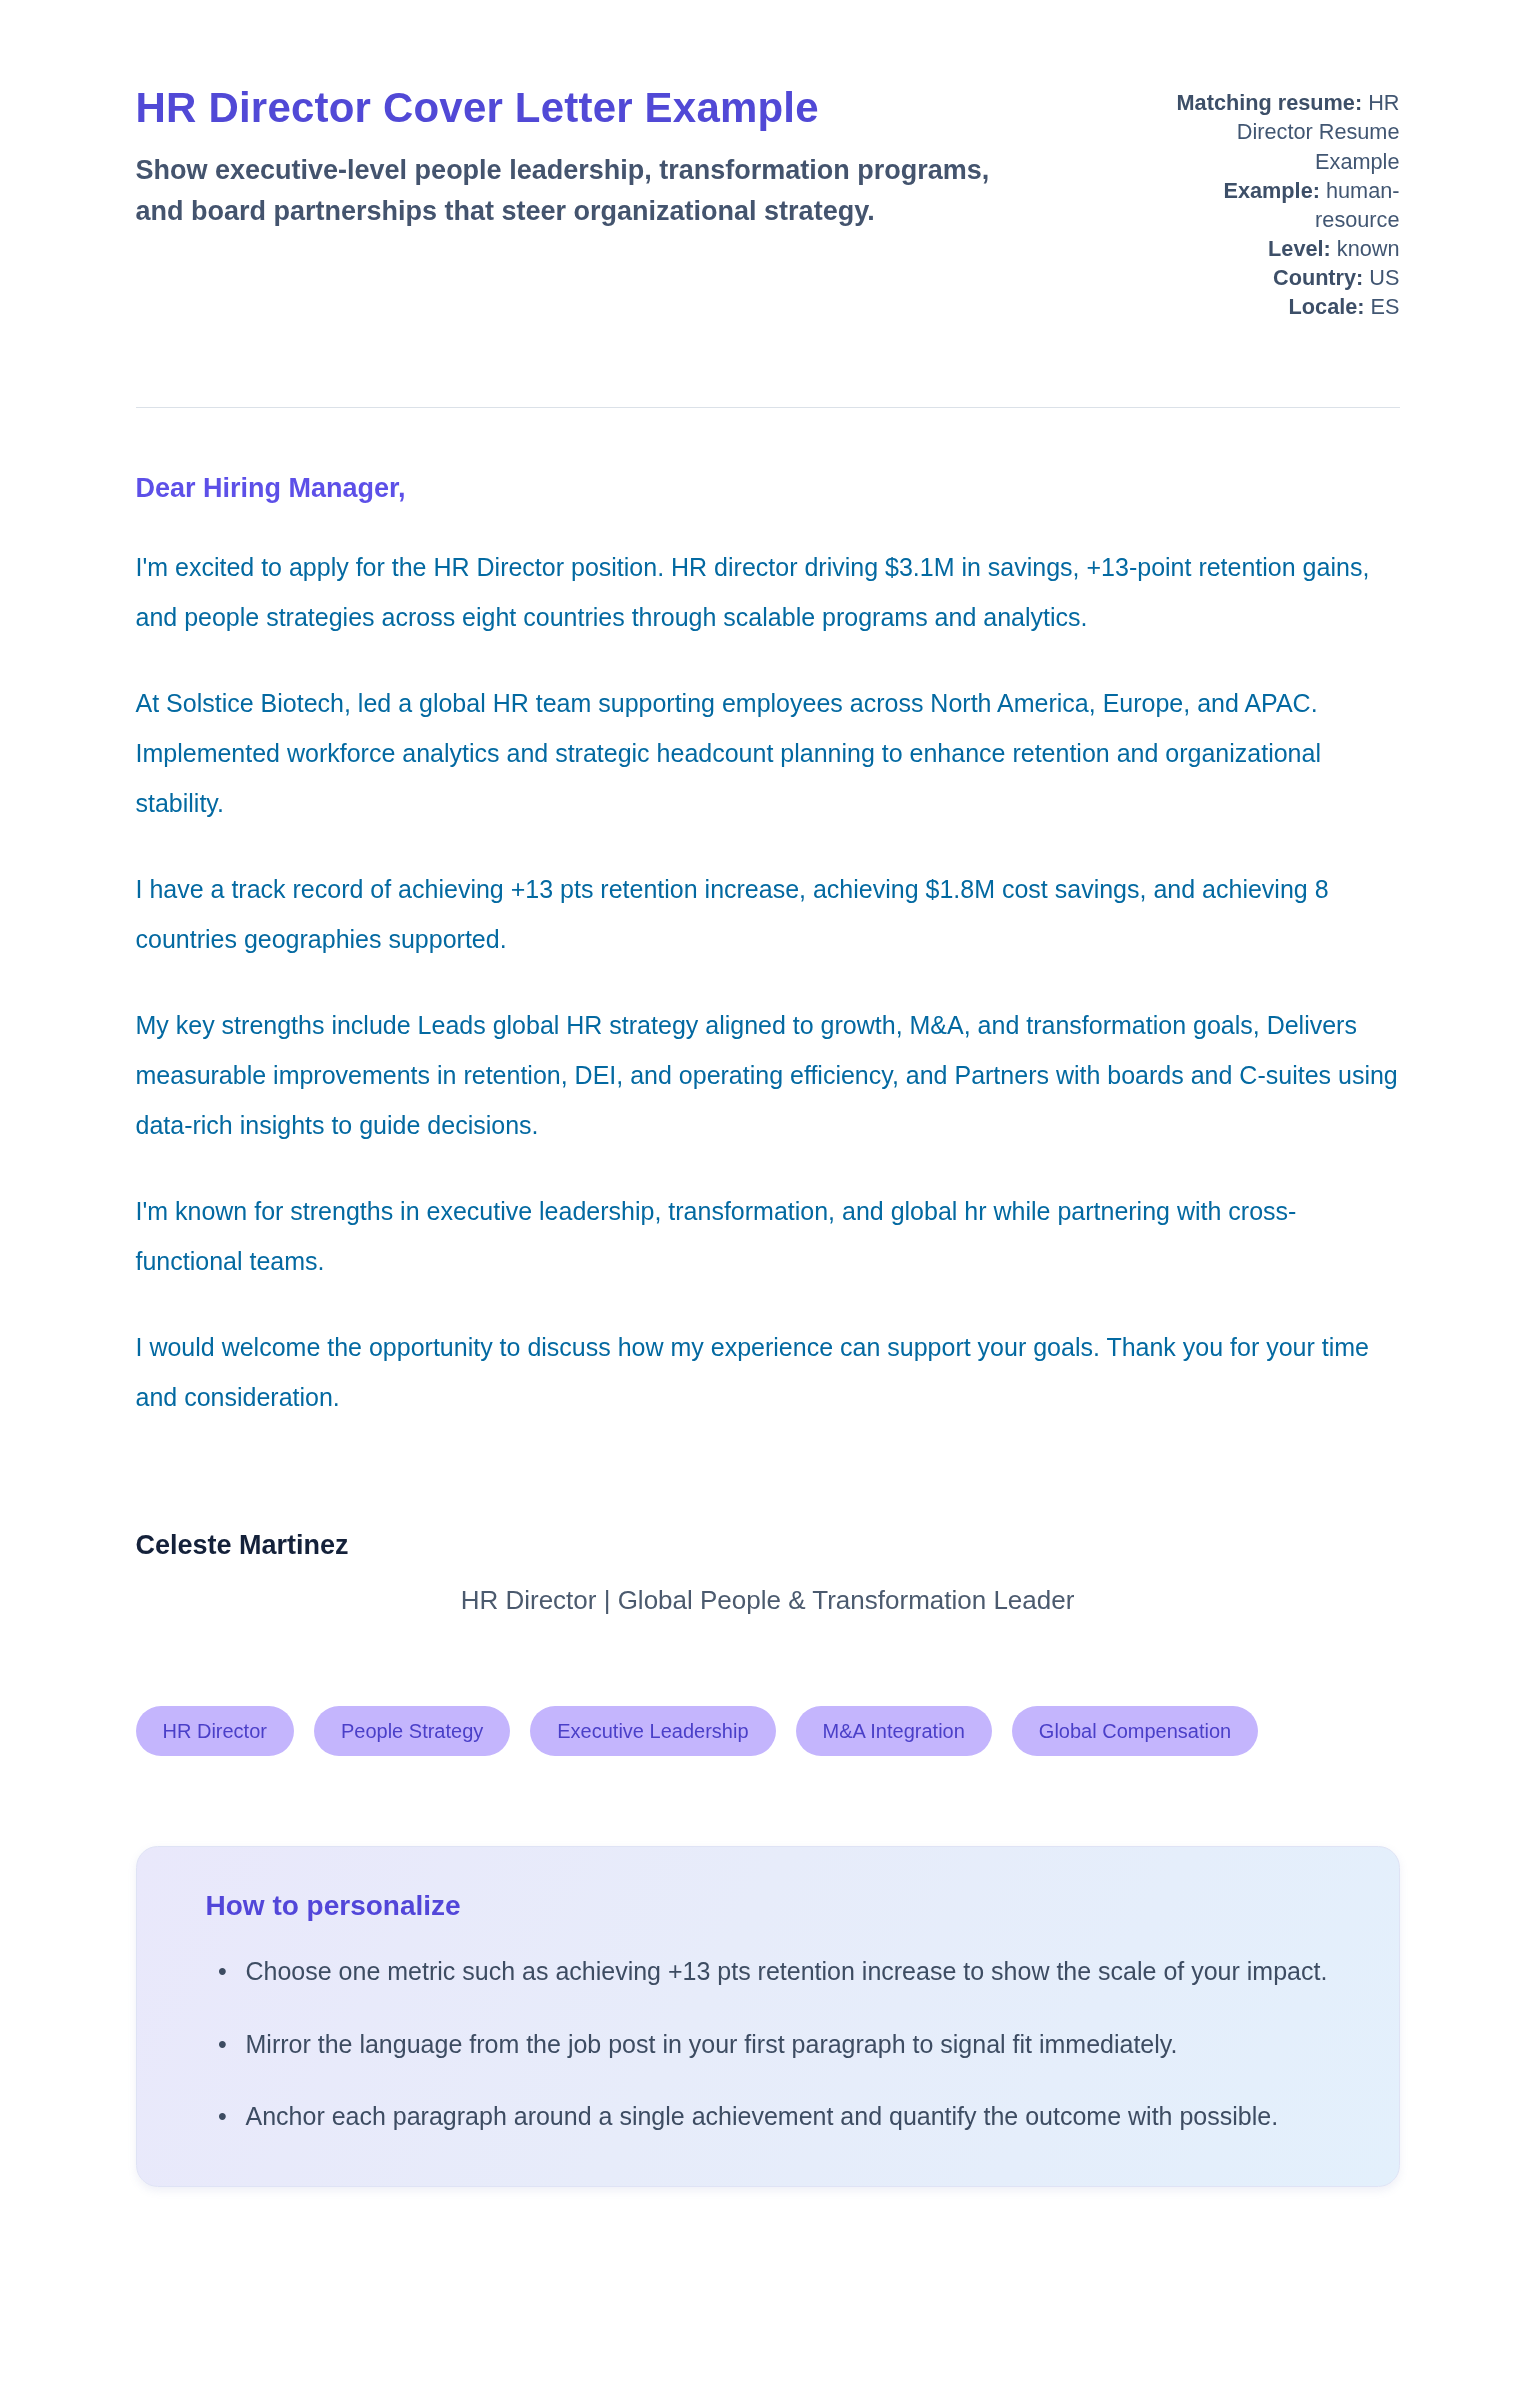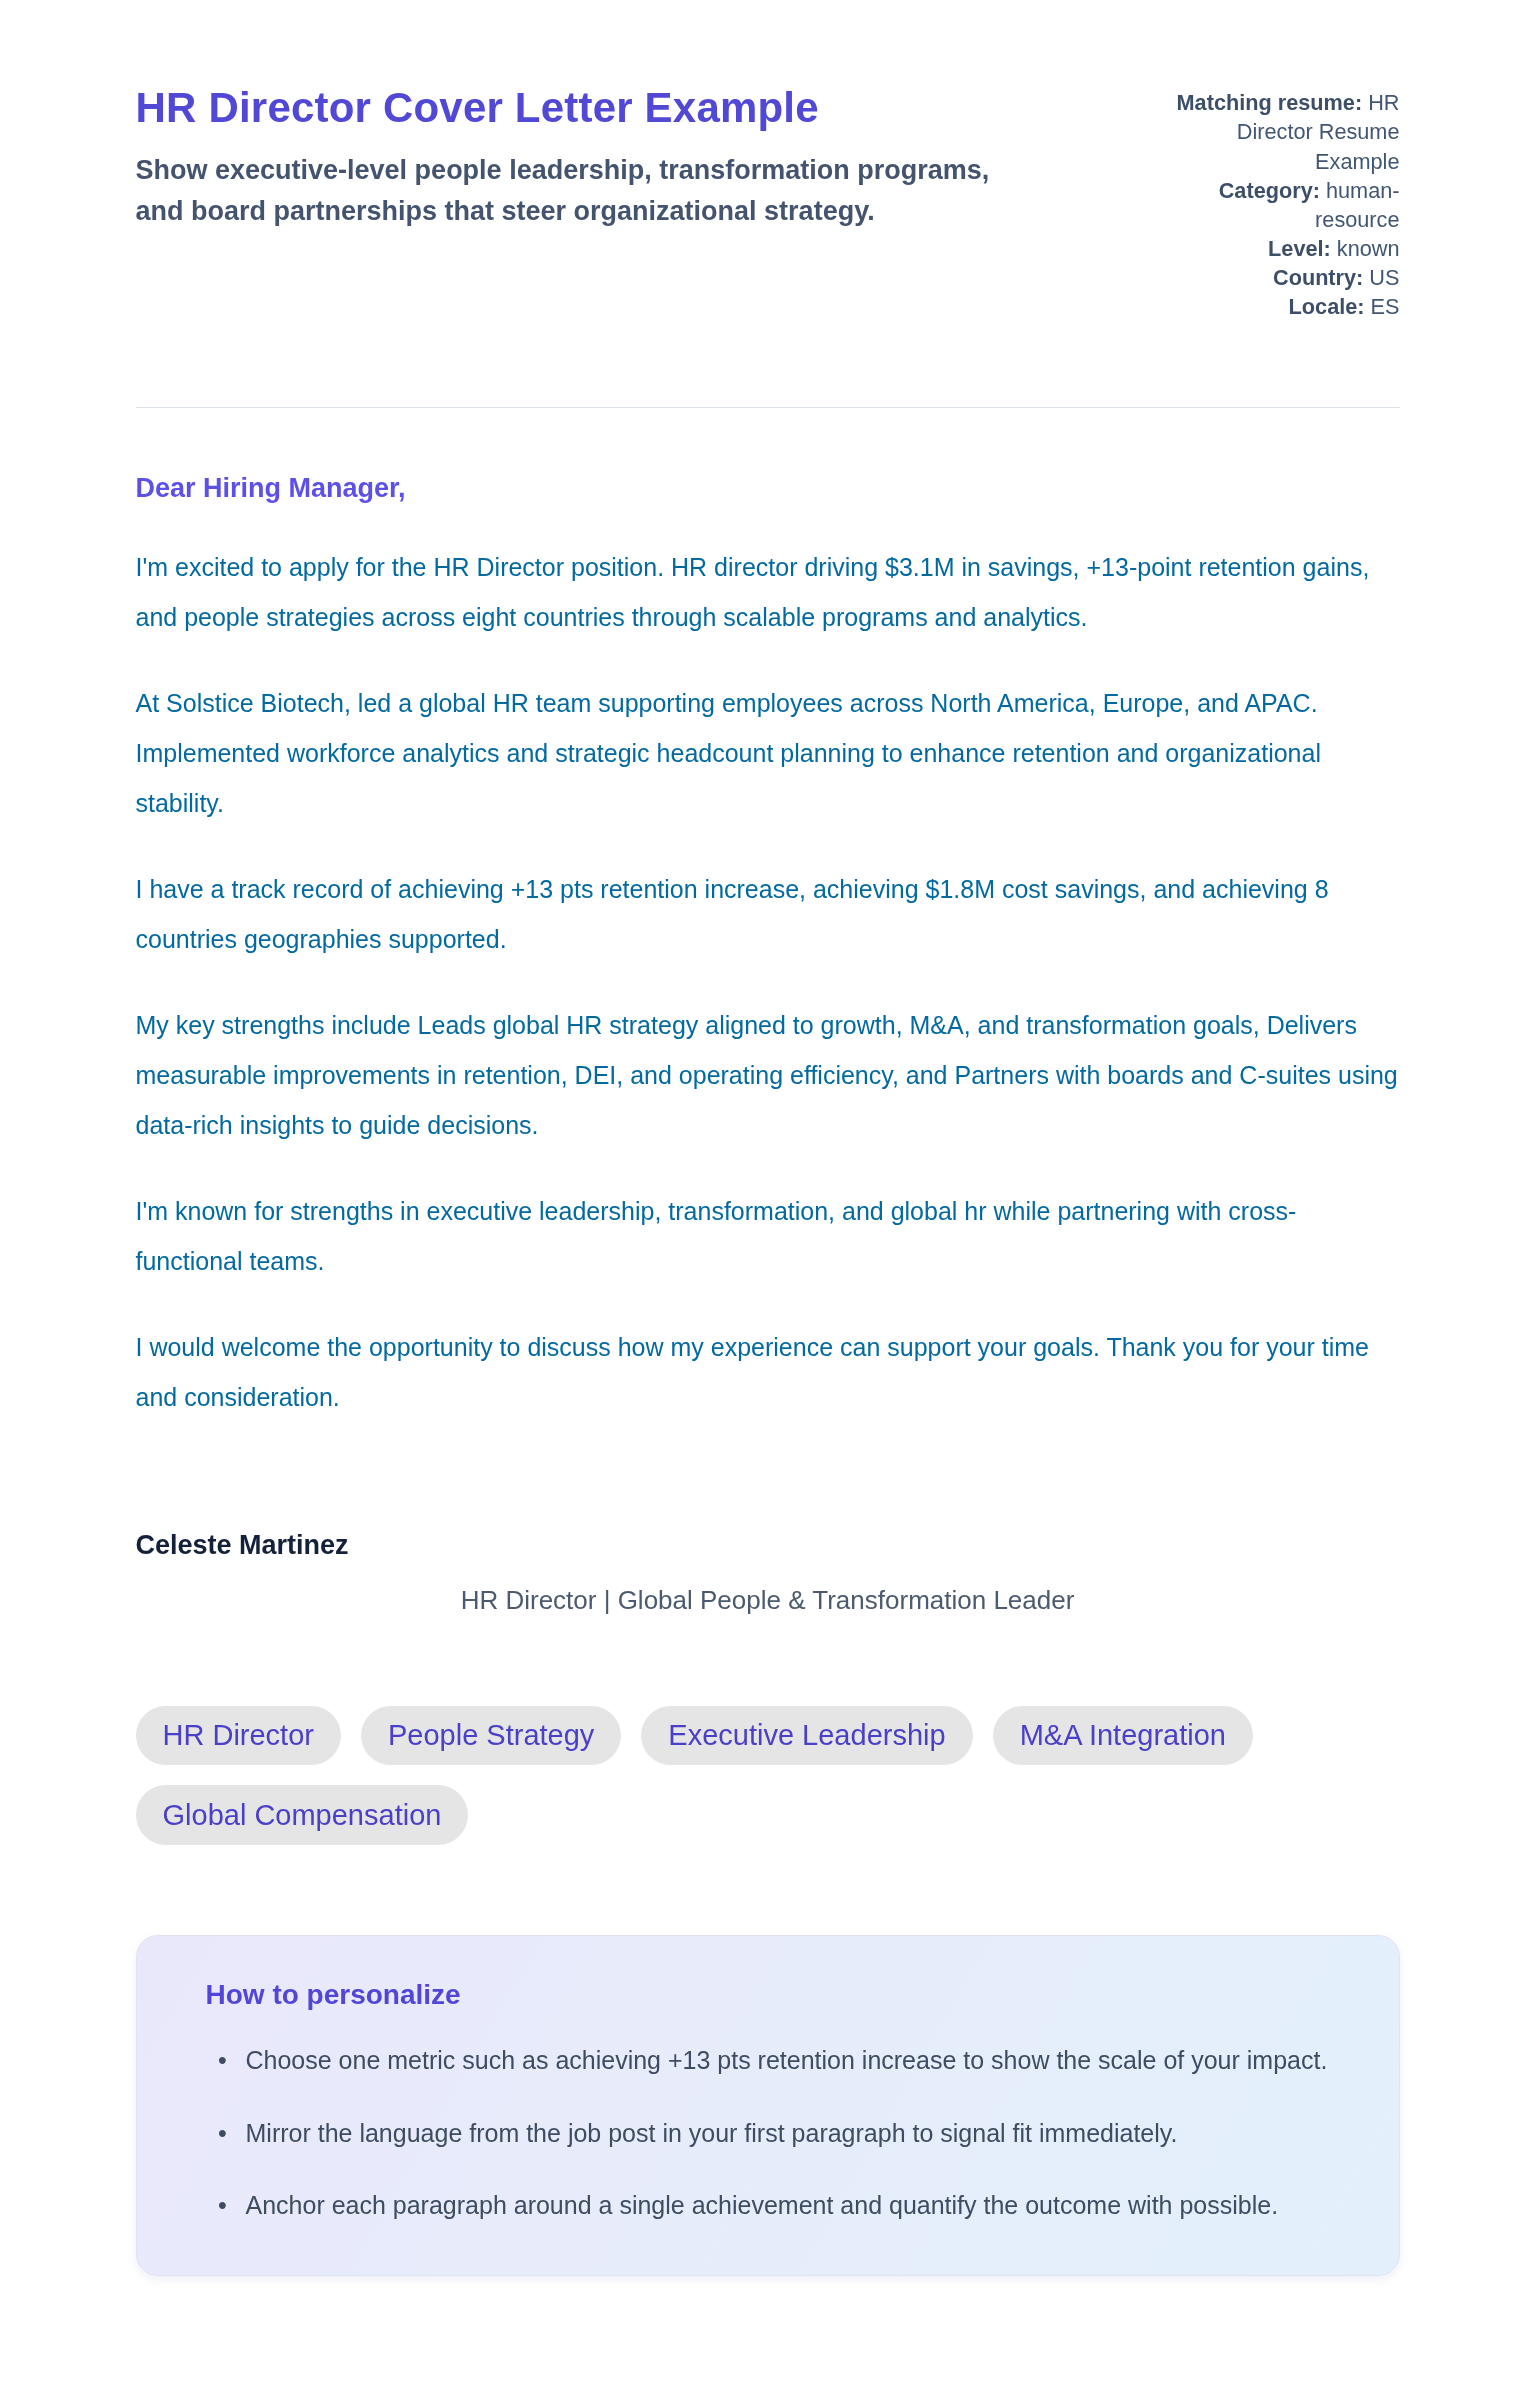--- a/index.html
+++ b/index.html
@@ -86,23 +86,23 @@
 
   
   .tags {
     margin-top: 90px;
     display: flex;
     flex-wrap: wrap;
     gap: 20px;
   }
   .tag-pill {
     display: inline-block;
-    background: #e5e5e5;
+    background: #c4b5fd;
     color: #4a3fc8;
-    font-size: 29px;
+    font-size: 20px;
     line-height: 1;
     padding: 15.4px 27px;
     border-radius: 902px;
     white-space: nowrap;
   }
 
   
   .tips-card {
     margin-top: 90px;
     margin-bottom: 81px;
@@ -148,21 +148,21 @@
     <div class="header-left">
       <h1 class="page-title">HR Director Cover Letter Example</h1>
       <div class="page-subtitle">Show executive-level people leadership, transformation programs, and board partnerships that steer organizational strategy.</div>
     </div>
     <div class="meta">
       <div class="meta-row">
         <span class="meta-label">Matching resume:</span> 
         <span class="meta-value">HR Director Resume Example</span>
       </div>
       <div class="meta-row">
-        <span class="meta-label">Category:</span> 
+        <span class="meta-label">Example:</span> 
         <span class="meta-value">human-resource</span>
       </div>
       <div class="meta-row">
         <span class="meta-label">Level:</span> 
         <span class="meta-value">known</span>
       </div>
       <div class="meta-row">
         <span class="meta-label">Country:</span> 
         <span class="meta-value">US</span>
       </div>

